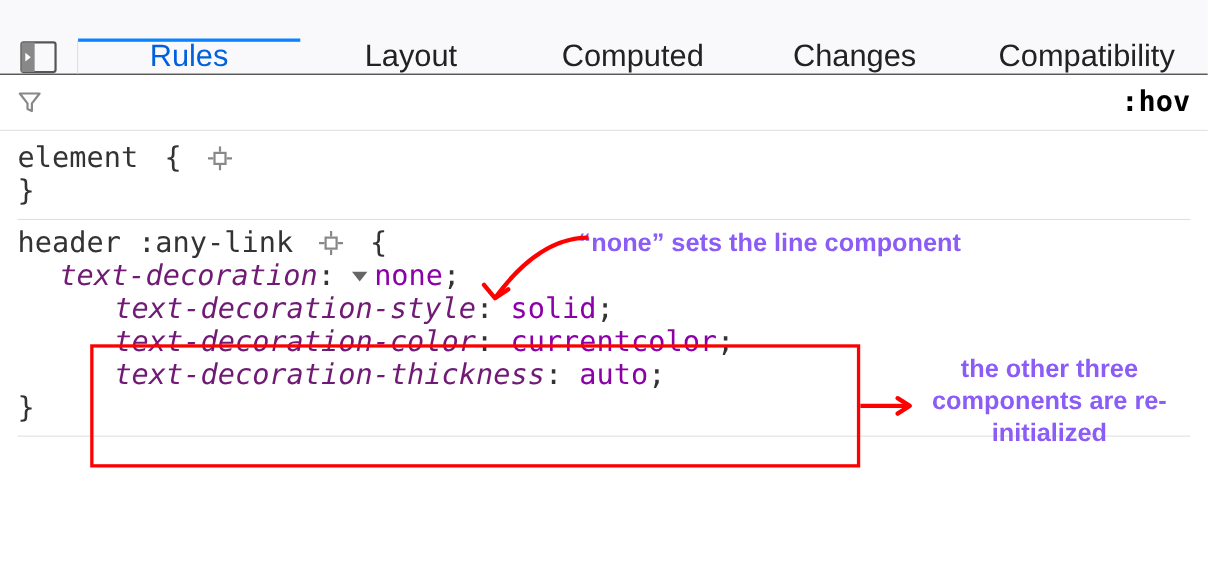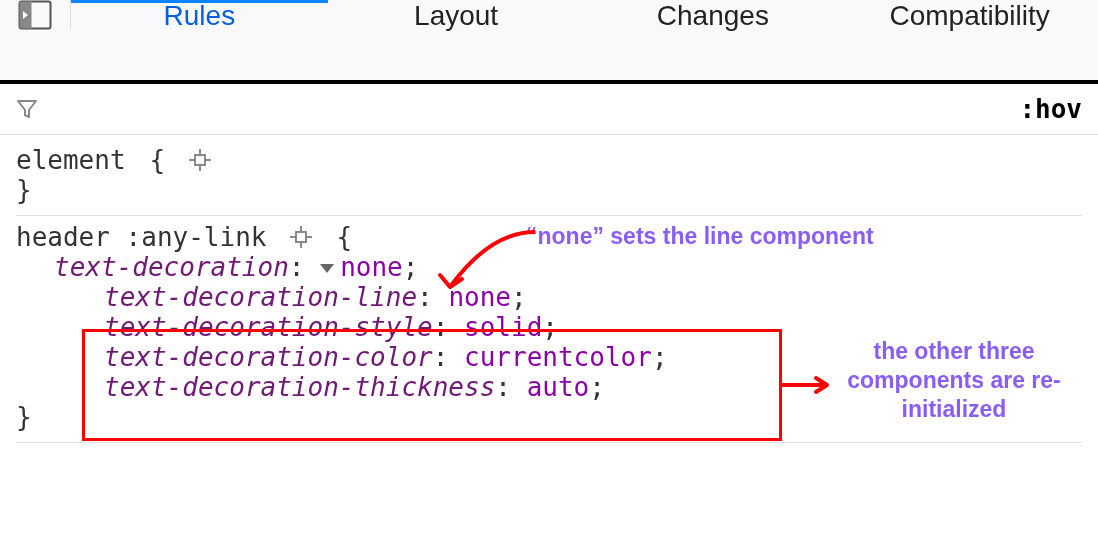--- a/index.html
+++ b/index.html
@@ -12,24 +12,24 @@
       font-size: 24px;
       background: #ffffff;
       color: #000;
       width: 1098px;
       height: 534px;
       position: relative;
       overflow: hidden;
     }
     .tabs-row {
       display: flex;
-      align-items: flex-start;
+      align-items: flex-end;
       background: #f9f9fb;
-      border-bottom: 4px solid #000000;
-      height: 84px;
+      border-bottom: 1px solid #000000;
+      height: 68px;
     }
     .sidebar-toggle {
       display: flex;
       align-items: center;
       justify-content: center;
       padding: 0 18px;
       border-right: 1px solid #e0e0e2;
     }
     .tabs {
       display: flex;
@@ -169,20 +169,23 @@
       <rect x="1.5" y="1.5" width="12" height="27" fill="#888"></rect>
       <path d="M 10 15 L 5 11 L 5 19 Z" fill="#fff"></path>
     </svg>
   </div>
   <div class="tabs">
     <div class="tab active">
         <span>Rules</span>
       </div>
     <div class="tab">
         <span>Layout</span>
+      </div>
+    <div class="tab">
+        <span>Computed</span>
       </div>
     <div class="tab">
         <span>Changes</span>
       </div>
     <div class="tab">
         <span>Compatibility</span>
       </div>
   </div>
 </div>
 
@@ -230,24 +233,20 @@
       </span>
       <span class="brace">{</span>
     </div>
 
     <div class="decl">
       <span class="prop">text-decoration</span><span class="semi">:</span>
       <span class="shorthand-caret"></span><span class="val">none</span><span class="semi">;</span>
     </div>
 
     <div class="decl sub">
-      <span class="prop">text-decoration-line</span><span class="semi">:</span>
-      <span class="val">none</span><span class="semi">;</span>
-    </div>
-    <div class="decl sub">
       <span class="prop">text-decoration-style</span><span class="semi">:</span>
       <span class="val">solid</span><span class="semi">;</span>
     </div>
     <div class="decl sub">
       <span class="prop">text-decoration-color</span><span class="semi">:</span>
       <span class="val">currentcolor</span><span class="semi">;</span>
     </div>
     <div class="decl sub">
       <span class="prop">text-decoration-thickness</span><span class="semi">:</span>
       <span class="val">auto</span><span class="semi">;</span>

